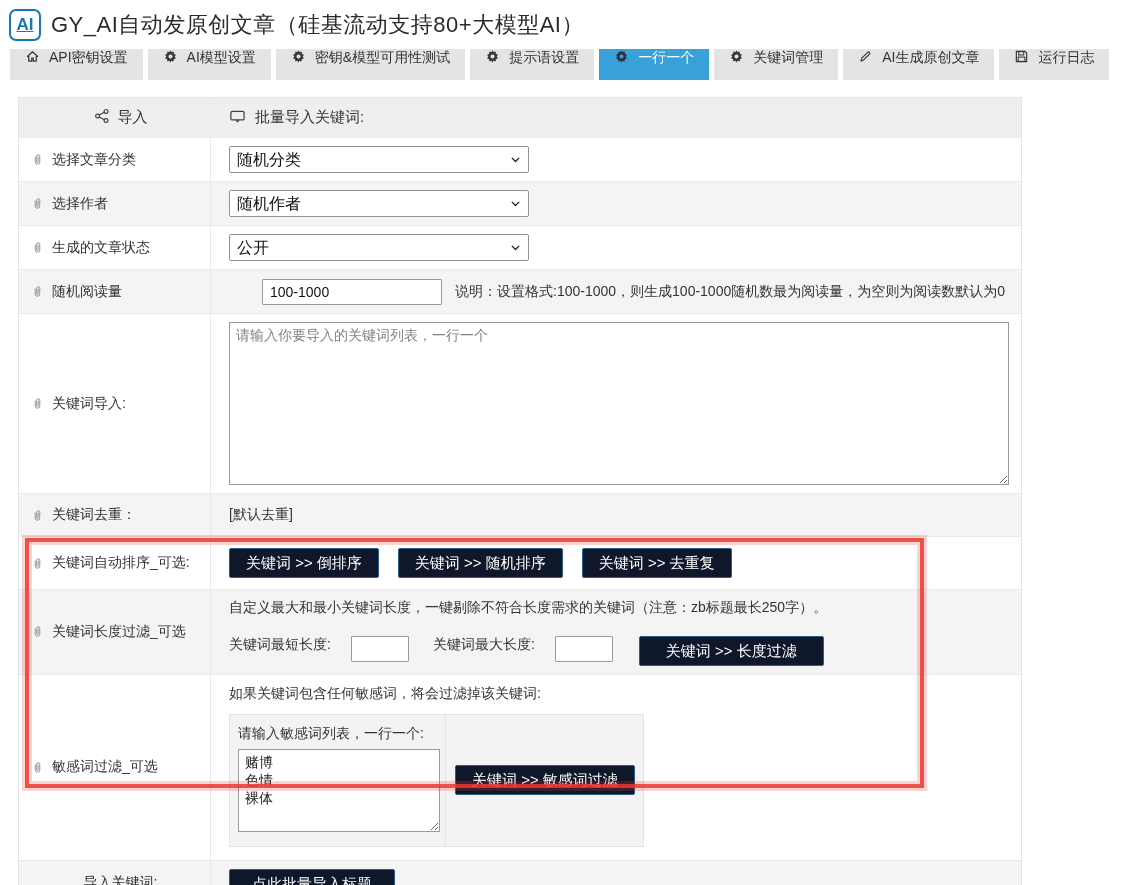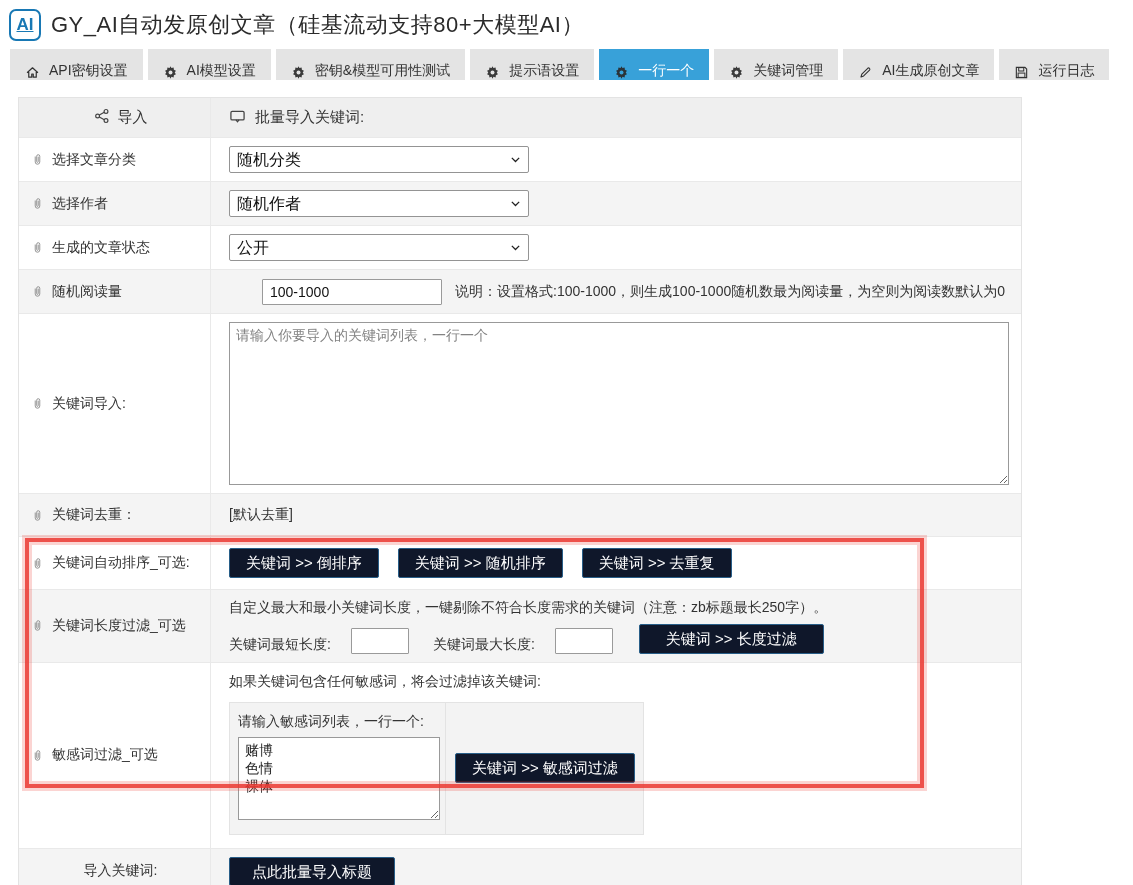--- a/index.html
+++ b/index.html
@@ -16,21 +16,21 @@
   .logo {
     width:32px; height:32px; flex:0 0 32px;
     border:2.5px solid #1878b4; border-radius:7px;
     color:#1878b4; font-weight:bold; font-size:17px;
     display:flex; align-items:center; justify-content:center;text-decoration:underline;
   }
   .page-title { font-size:22px; font-weight:400; color:#2b2b2b; letter-spacing:.5px; }
   
   .tabs { display:flex; gap:5px; padding-left:10px; height:31px; }
   .tab {
-    display:flex; align-items:flex-end; gap:9px; padding:0 15px;
+    display:flex; align-items:flex-start; gap:9px; padding:0 15px;
     background:#e4e4e4; color:#333; font-size:14px; cursor:pointer; white-space:nowrap;
     text-decoration:none;
   }
   .tab svg { width:15px; height:15px; display:block; }
   .tab .hole { fill:#e4e4e4; }
   .tab.active { background:#38a1d9; color:#fff; }
   .tab.active .gearbody { fill:#2b3338; }
   .tab.active .hole { fill:#38a1d9; }
   
   .table { margin:17px 0 0 18px; width:1004px; border:1px solid #e3e3e3; font-size:14px; }
@@ -64,21 +64,21 @@
     color:#222; padding:4px 6px; resize:both;
   }
   textarea::placeholder, input::placeholder { color:#838383; }
   .btn {
     display:inline-block; background:#0f172a; border:1px solid #285e88; color:#fff;
     font-size:15px; padding:4px 16px; border-radius:2px; cursor:pointer;
     font-family:inherit; line-height:1.3; white-space:nowrap;
   }
   .hint { margin-left:13px; color:#333; }
   
-  .len-line2 { display:flex; align-items:flex-end; gap:20px; margin-top:7px; }
+  .len-line2 { display:flex; align-items:flex-start; gap:20px; margin-top:19px; }
   .len-input { width:58px; height:23px; }
   
   .sense-desc { margin:2px 0 11px; }
   .sense-box {
     display:flex; width:415px; background:#f3f3f3; border:1px solid #e3e3e3;
   }
   .sense-left { flex:0 0 215px; padding:10px 0 11px 8px; }
   .sense-left .sense-label { display:block; margin-bottom:6px; }
   .sense-right {
     flex:1; border-left:1px solid #e3e3e3; display:flex; align-items:center; padding:0 9px;

